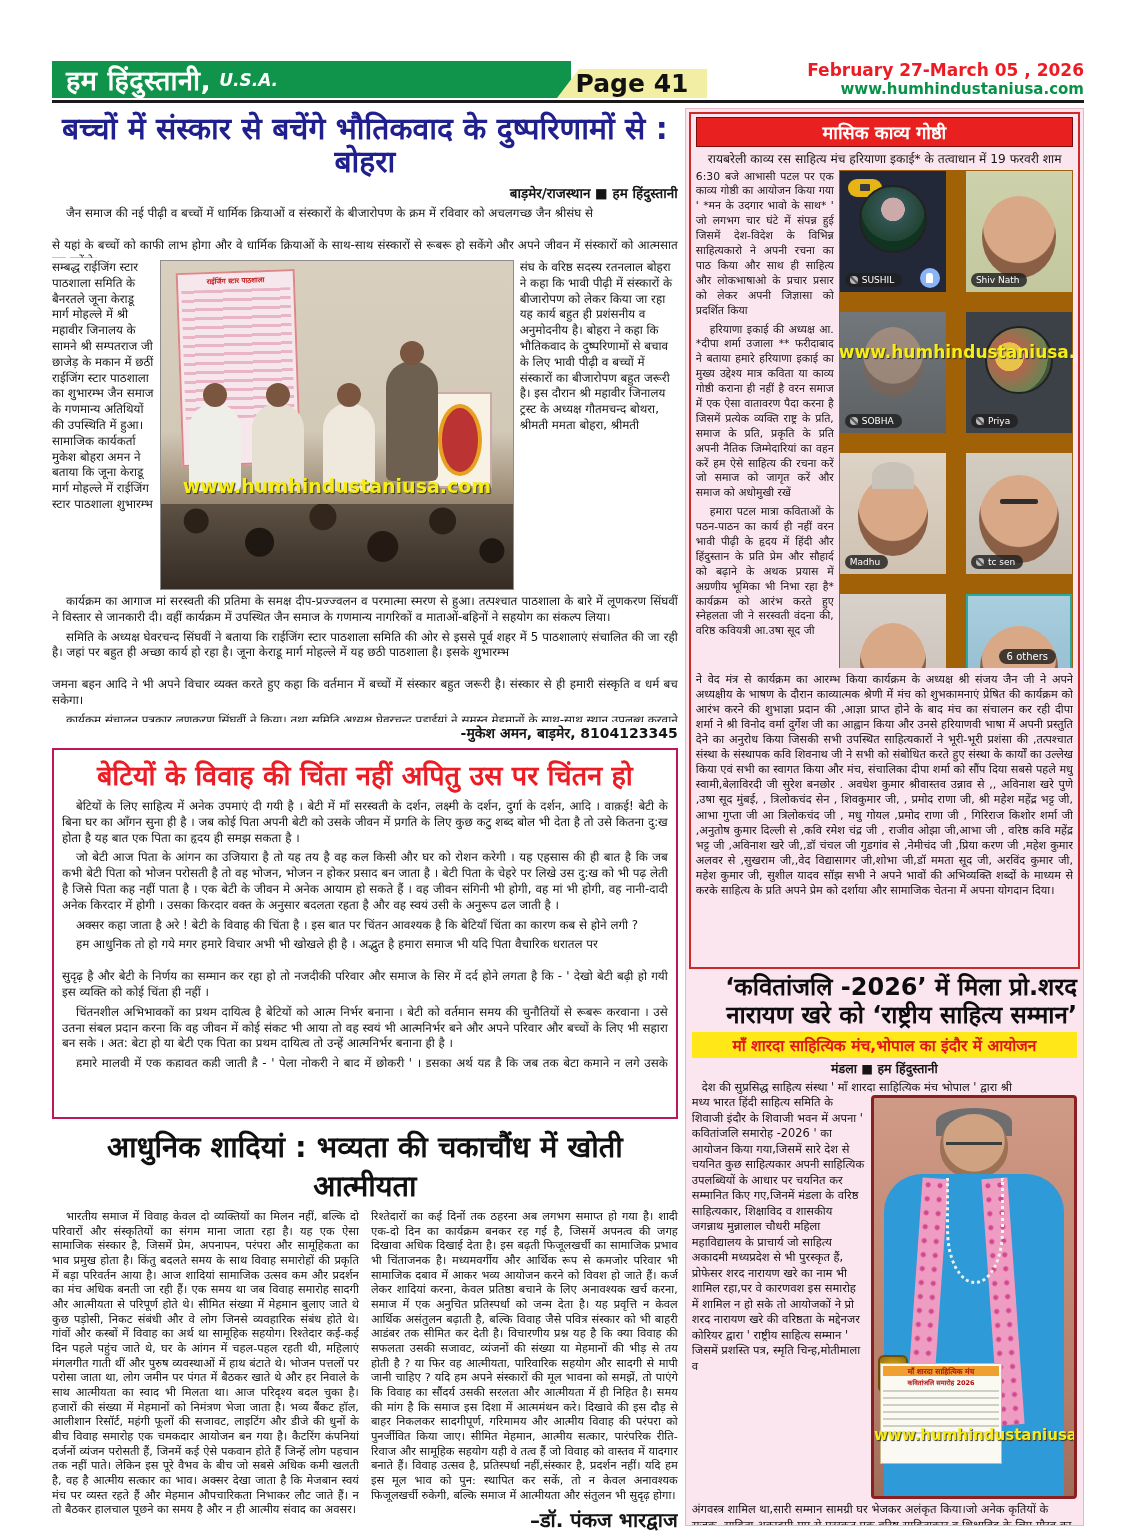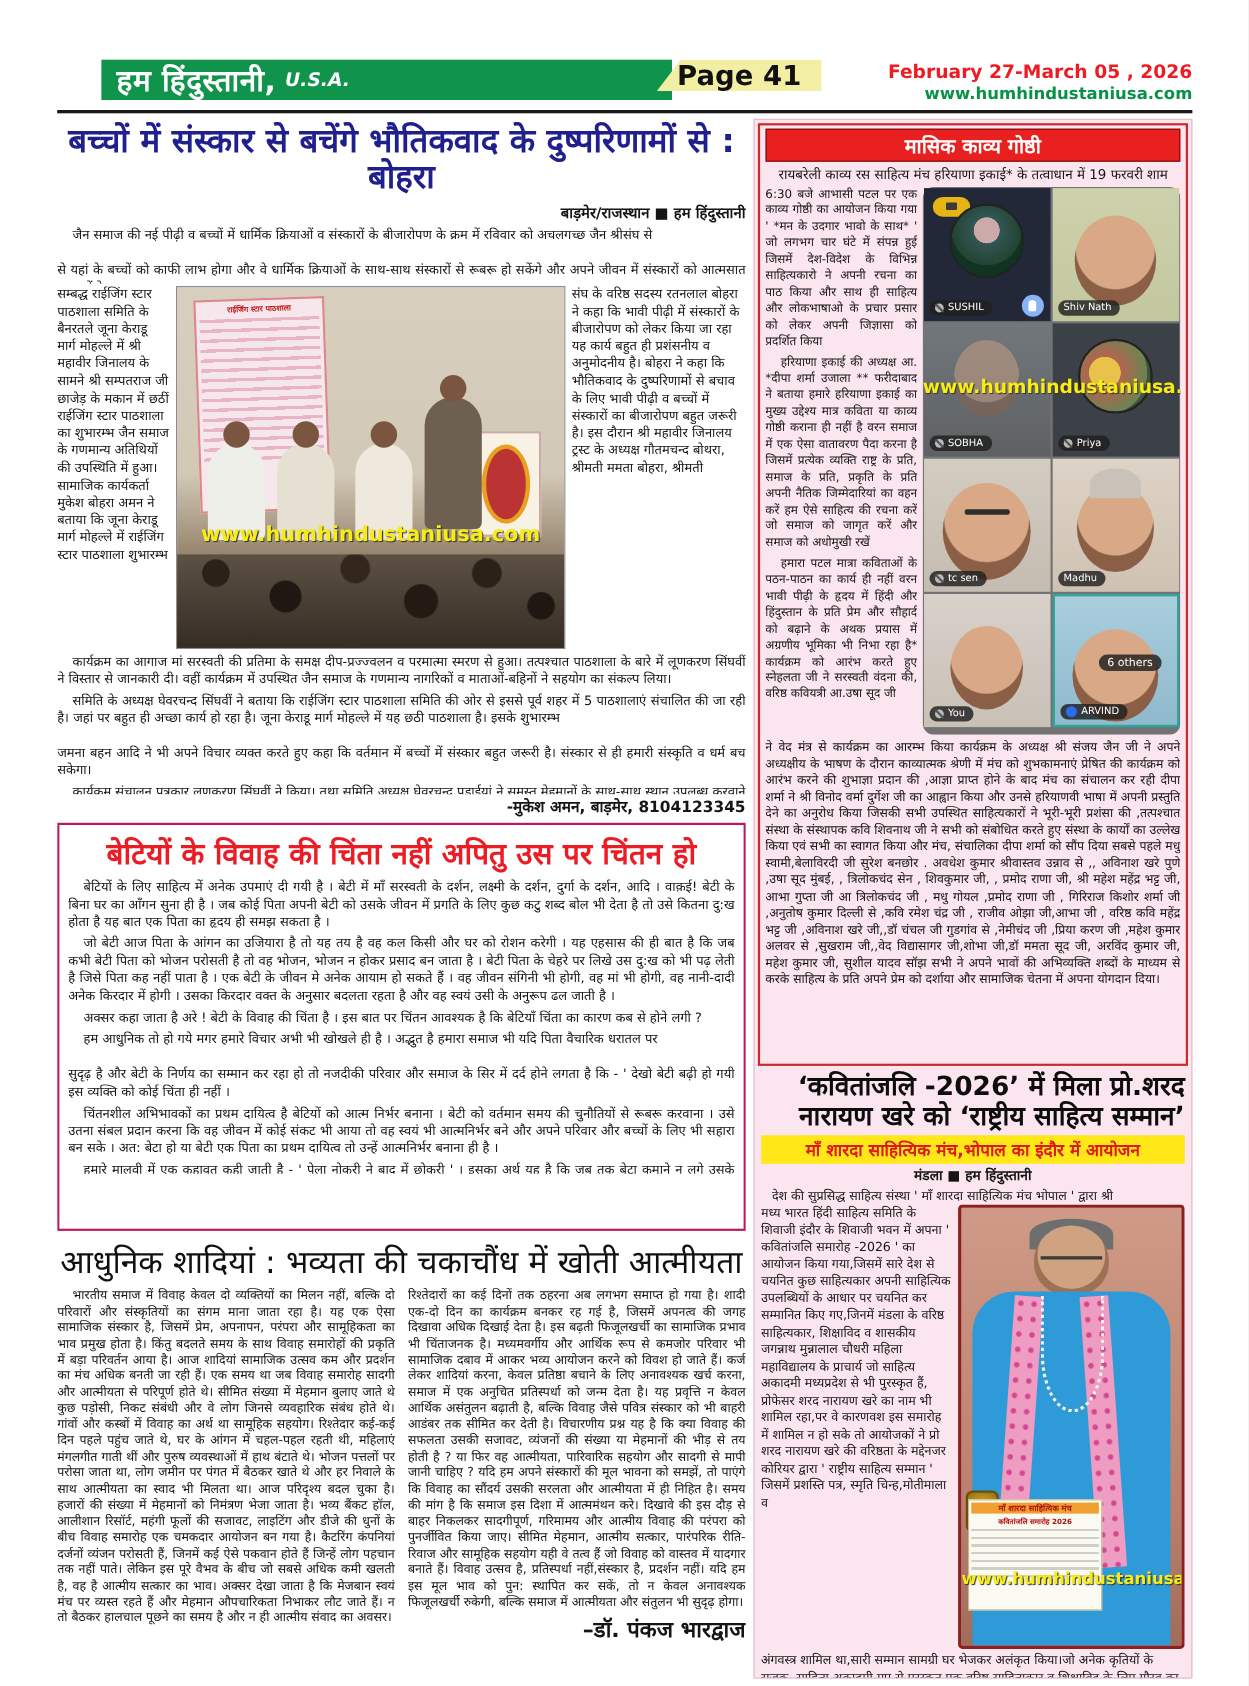--- a/index.html
+++ b/index.html
@@ -1,21 +1,21 @@
 <!DOCTYPE html>
 <html><head>
 <meta charset="utf-8">
 <style>
   html,body{margin:0;padding:0;background:#e9e9e9;}
   .page{position:relative;width:1135px;height:1533px;background:#ffffff;margin:0 auto;
         font-family:"DejaVu Sans",sans-serif;color:#151515;overflow:hidden;}
   .inner{position:absolute;left:52px;top:54px;width:1032px;}
 
   
-  .hdr{display:flex;align-items:flex-start;height:44px;margin-left:40px;}
+  .hdr{display:flex;align-items:flex-end;height:44px;}
   .hdr-green{width:505px;background:#10934a;color:#fff;display:flex;align-items:center;
              padding-left:14px;clip-path:polygon(0 0,100% 0,100% 100%,0 100%);}
   .hdr-title{font-size:27px;font-weight:bold;letter-spacing:.5px;}
   .hdr-usa{font-size:17px;font-weight:bold;font-style:italic;margin-left:8px;}
   .hdr-page{width:150px;background:#f2efa5;display:flex;align-items:center;justify-content:center;
             font-size:25px;font-weight:bold;color:#111;
             clip-path:polygon(22px 0,100% 0,100% 100%,0 100%);margin-left:-14px;}
   .hdr-right{flex:1;text-align:right;padding-top:2px;}
   .hdr-date{color:#ed1c24;font-weight:bold;font-size:17px;}
   .hdr-url{color:#089247;font-weight:bold;font-size:15px;}
@@ -73,38 +73,38 @@
   .photo1 .wm{bottom:28%;font-size:19px;}
 
   
   .a2-box{border:2px solid #be185d;margin-top:6px;padding:6px 8px;height:355px;overflow:hidden;}
   .a2-headline{font-size:27px;font-weight:bold;color:#ec1c24;text-align:center;margin:0 0 6px;}
   .a2-cols{display:flex;gap:12px;height:268px;overflow:hidden;}
   .a2-cols>div{flex:1;}
 
   
   .a3{margin-top:7px;}
-  .a3-headline{font-size:29px;font-weight:normal;color:#101010;text-align:center;margin:0 0 6px;}
+  .a3-headline{font-size:29px;font-weight:bold;color:#101010;text-align:center;margin:0 0 6px;}
   .a3-cols{display:flex;gap:12px;height:428px;overflow:hidden;font-size:11.3px;line-height:1.3;}
   .a3-cols>div{flex:1;}
   .a3-signoff{font-size:20px;font-weight:bold;text-align:right;margin-top:4px;}
 
   
   .rp-topbox{border:2px solid #cc2a2a;margin:3px;padding:3px 5px;}
   .rp-banner{background:#e8201f;border:1px solid #7a0c0c;color:#fff;font-size:18px;font-weight:bold;
              text-align:center;padding:2px 0;margin-bottom:4px;}
   .rp-txt{font-size:11px;line-height:1.36;}
   .rp-lead{font-size:12.2px;white-space:nowrap;overflow:hidden;text-indent:12px;margin-bottom:2px;}
   .rp-band{display:flex;gap:5px;height:498px;overflow:hidden;}
   .rp-strip{width:138px;overflow:hidden;font-size:10.8px;line-height:1.38;}
   .rp-continued{height:292px;overflow:hidden;margin-top:4px;font-size:11.2px;line-height:1.35;}
 
   
-  .vgrid{flex:1;position:relative;background:#737373;display:grid;grid-template-columns:1fr 1fr;
-         grid-auto-rows:121px;gap:2px;padding:1px;border-radius:10px;}
+  .vgrid{flex:1;position:relative;background:#a16207;display:grid;grid-template-columns:1fr 1fr;
+         grid-auto-rows:121px;gap:20px;padding:1px;}
   .vcell{position:relative;overflow:hidden;}
   .chip{position:absolute;left:5px;bottom:5px;background:rgba(32,32,32,.82);color:#fff;font-size:9px;
         border-radius:9px;padding:2px 8px 2px 5px;display:flex;align-items:center;gap:4px;}
   .mic{width:8px;height:8px;border-radius:50%;background:#bbb;position:relative;flex:0 0 auto;}
   .mic::after{content:"";position:absolute;left:-1px;top:3px;width:10px;height:2px;background:#555;transform:rotate(45deg);}
   .face{position:absolute;left:50%;top:42%;transform:translate(-50%,-50%);border-radius:50%;
         background:radial-gradient(circle at 50% 38%,#d9a887 56%,#8a5f45 58%);}
   .hair{position:absolute;border-radius:50% 50% 0 0;background:#4a3a30;}
   .avatar{position:absolute;left:50%;top:40%;transform:translate(-50%,-50%);width:64px;height:64px;border-radius:50%;
           background:radial-gradient(circle at 50% 35%,#caa 22%,#355 23%,#243 60%,#132 61%);border:2px solid #222;}
@@ -282,33 +282,33 @@
                     <span>SOBHA</span>
                   </div>
               </div>
               <div class="vcell" style="background:#3c4148;">
                 <div class="avatar" style="background:radial-gradient(circle at 35% 45%,#e8c24a 26%,#b3654e 27%,#6a8452 70%,#44543a 71%);"></div>
                 <div class="chip">
                     <span class="mic"></span>
                     <span>Priya</span>
                   </div>
               </div>
+              <div class="vcell" style="background:linear-gradient(#ddd3c6,#cfc2b2);">
+                <div class="face" style="width:70px;height:80px;top:52%;"></div>
+                <div class="hair" style="left:30%;top:8%;width:40%;height:22%;background:#c8c2b8;"></div>
+                <div class="chip">
+                    <span>Madhu</span>
+                  </div>
+              </div>
               <div class="vcell" style="background:linear-gradient(#d3ccc1,#c4bcb0);">
                 <div class="face" style="width:80px;height:88px;top:55%;"></div>
                 <div style="position:absolute;left:32%;top:38%;width:36%;height:5px;background:#2e2e2e;border-radius:2px;"></div>
                 <div class="chip">
                     <span class="mic"></span>
                     <span>tc sen</span>
-                  </div>
-              </div>
-              <div class="vcell" style="background:linear-gradient(#ddd3c6,#cfc2b2);">
-                <div class="face" style="width:70px;height:80px;top:52%;"></div>
-                <div class="hair" style="left:30%;top:8%;width:40%;height:22%;background:#c8c2b8;"></div>
-                <div class="chip">
-                    <span>Madhu</span>
                   </div>
               </div>
               <div class="vcell" style="background:linear-gradient(#d8d1ca,#c9c0b6);">
                 <div class="face" style="width:66px;height:76px;top:56%;"></div>
                 <div class="chip">
                     <span class="mic"></span>
                     <span>You</span>
                   </div>
               </div>
               <div class="vcell" style="background:linear-gradient(#a9cede,#8fb9cc);border:2px solid #2aa8a0;">

